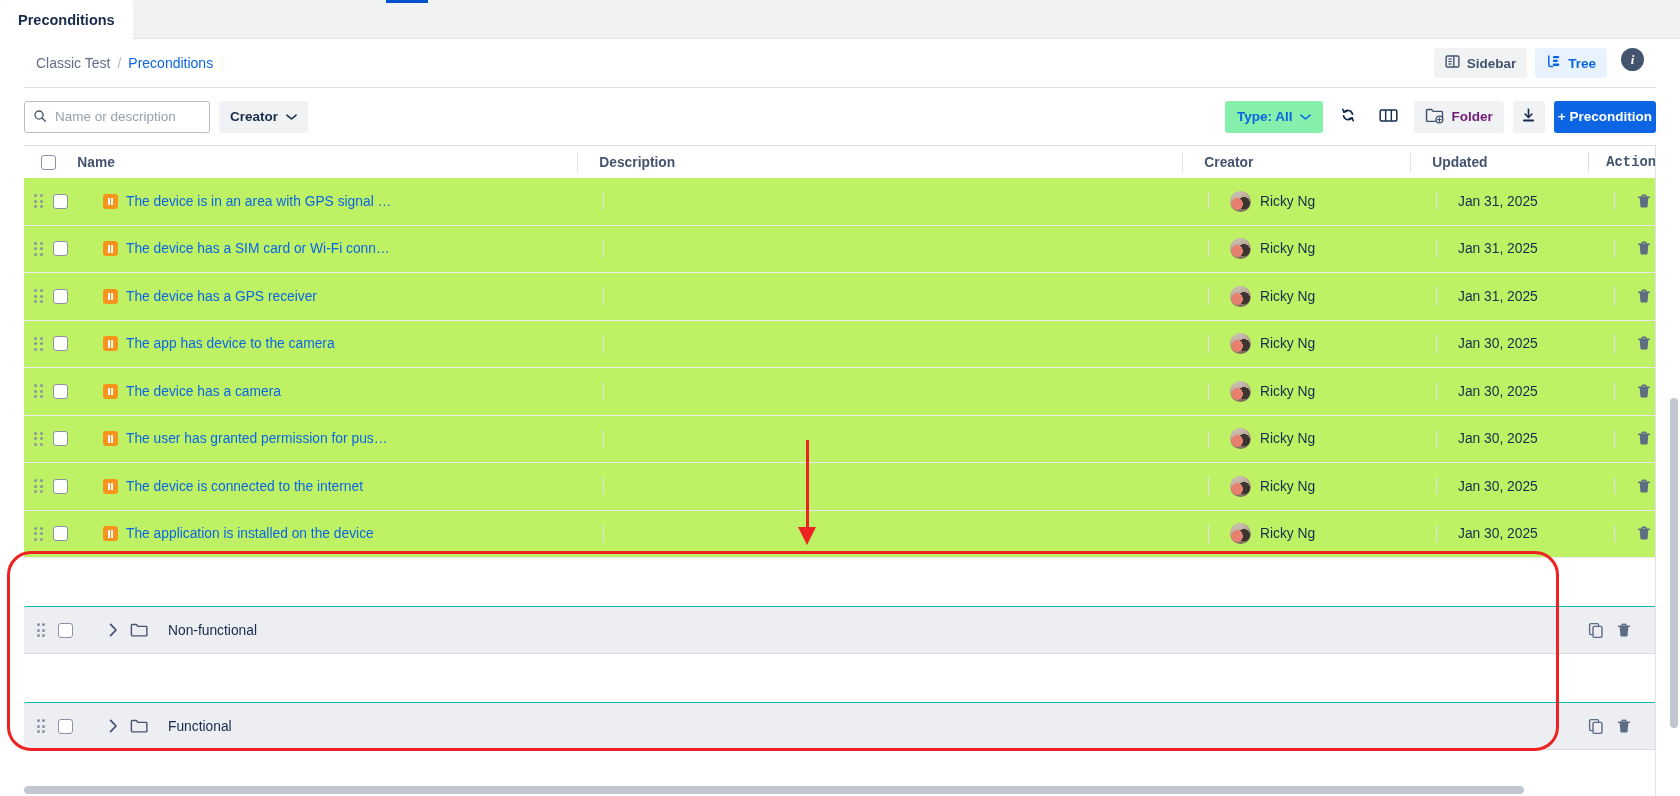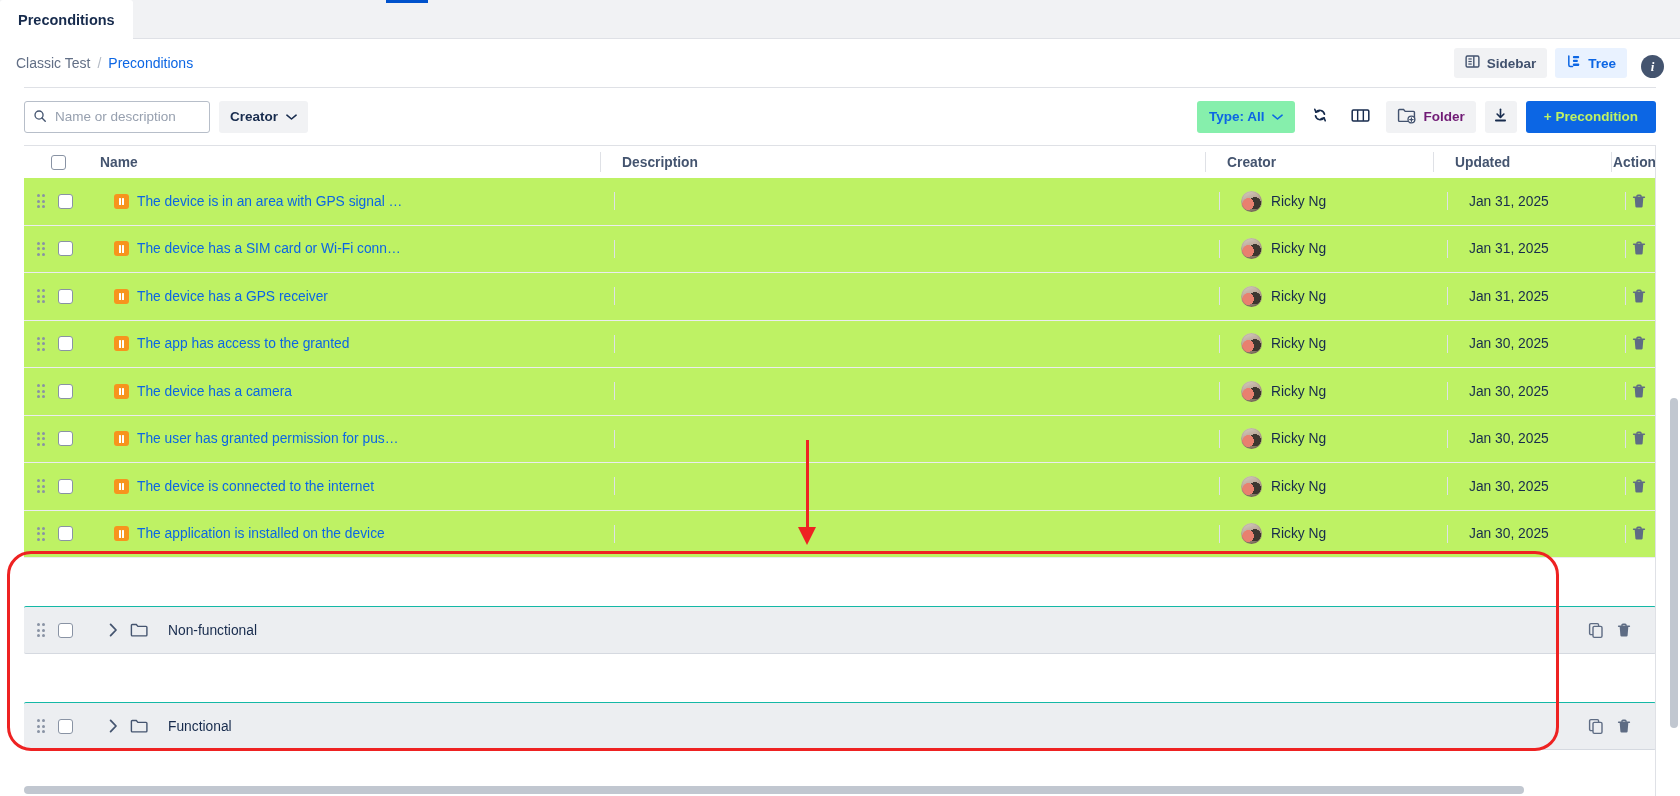--- a/index.html
+++ b/index.html
@@ -35,39 +35,39 @@
     position: absolute;
     left: 386px; top: 0;
     width: 42px; height: 3px;
     background: #0052cc;
   }
 
   
   #crumbbar {
     position: relative;
     height: 48px;
-    padding: 0 16px;
+    padding: 0 36px;
     display: flex;
     align-items: center;
     background: #ffffff;
   }
   #breadcrumb {
     display: flex;
     align-items: center;
     gap: 7px;
     font-size: 14px;
   }
   #breadcrumb .crumb-root { color: #626f86; }
   #breadcrumb .crumb-sep { color: #b3bac5; }
   #breadcrumb .crumb-current { color: #0c66e4; cursor: pointer; }
 
   #crumb-actions {
     margin-left: auto;
     display: flex;
-    align-items: flex-end;
+    align-items: flex-start;
     gap: 8px;
   }
   .pill-btn {
     display: inline-flex;
     align-items: center;
     gap: 7px;
     height: 30px;
     padding: 0 11px;
     border-radius: 3px;
     font-size: 13.5px;
@@ -185,24 +185,24 @@
     background: #f1f2f4;
     color: #701a75;
     font-size: 13.5px;
     font-weight: 600;
     cursor: pointer;
     border: none;
     font-family: "Liberation Sans", sans-serif;
   }
   #add-precondition-btn {
     height: 32px;
-    padding: 0 18px;
+    padding: 0 4px;
     border-radius: 3px;
     background: #0c66e4;
-    color: #bef264;
+    color: #ffffff;
     font-size: 13.5px;
     font-weight: 700;
     border: none;
     cursor: pointer;
     font-family: "Liberation Sans", sans-serif;
   }
 
   
   #table-region {
     position: relative;
@@ -222,21 +222,21 @@
     color: #44546f;
     font-size: 13.8px;
     position: relative;
   }
   .c-drag   { width: 34px; display: flex; align-items: center; justify-content: center; }
   .c-check  { width: 38px; display: flex; align-items: center; }
   .c-name   { flex: 0 0 518px; display: flex; align-items: center; gap: 8px; padding-left: 18px; position: relative; }
   .c-desc   { flex: 0 0 605px; padding-left: 22px; position: relative; }
   .c-creator{ flex: 0 0 228px; display: flex; align-items: center; gap: 9px; padding-left: 22px; position: relative; }
   .c-updated{ flex: 0 0 178px; padding-left: 22px; position: relative; }
-  .c-action { flex: 1; padding-left: 2px; display: flex; align-items: center; position: relative; }
+  .c-action { flex: 1; padding-left: 18px; display: flex; align-items: center; position: relative; font-family: Liberation Mono, monospace; }
 
   .vdiv::before {
     content: "";
     position: absolute;
     left: 0; top: 50%;
     transform: translateY(-50%);
     width: 1px; height: 18px;
     background: #dfe1e6;
   }
   #header-row .vdiv::before { height: 20px; }
@@ -697,21 +697,21 @@
       </span>
     </div>
     <div class="c-check">
       <span class="chk"></span>
     </div>
     <div class="c-name">
       <span class="type-icon">
             <b></b>
             <b></b>
           </span>
-      <span class="name-link">The app has access to the granted</span>
+      <span class="name-link">The app has device to the camera</span>
     </div>
     <div class="c-desc vdiv"></div>
     <div class="c-creator vdiv">
       <span class="avatar"></span>
       <span class="creator-name">Ricky Ng</span>
     </div>
     <div class="c-updated vdiv">
       <span class="updated-text">Jan 30, 2025</span>
     </div>
     <div class="c-action vdiv">

